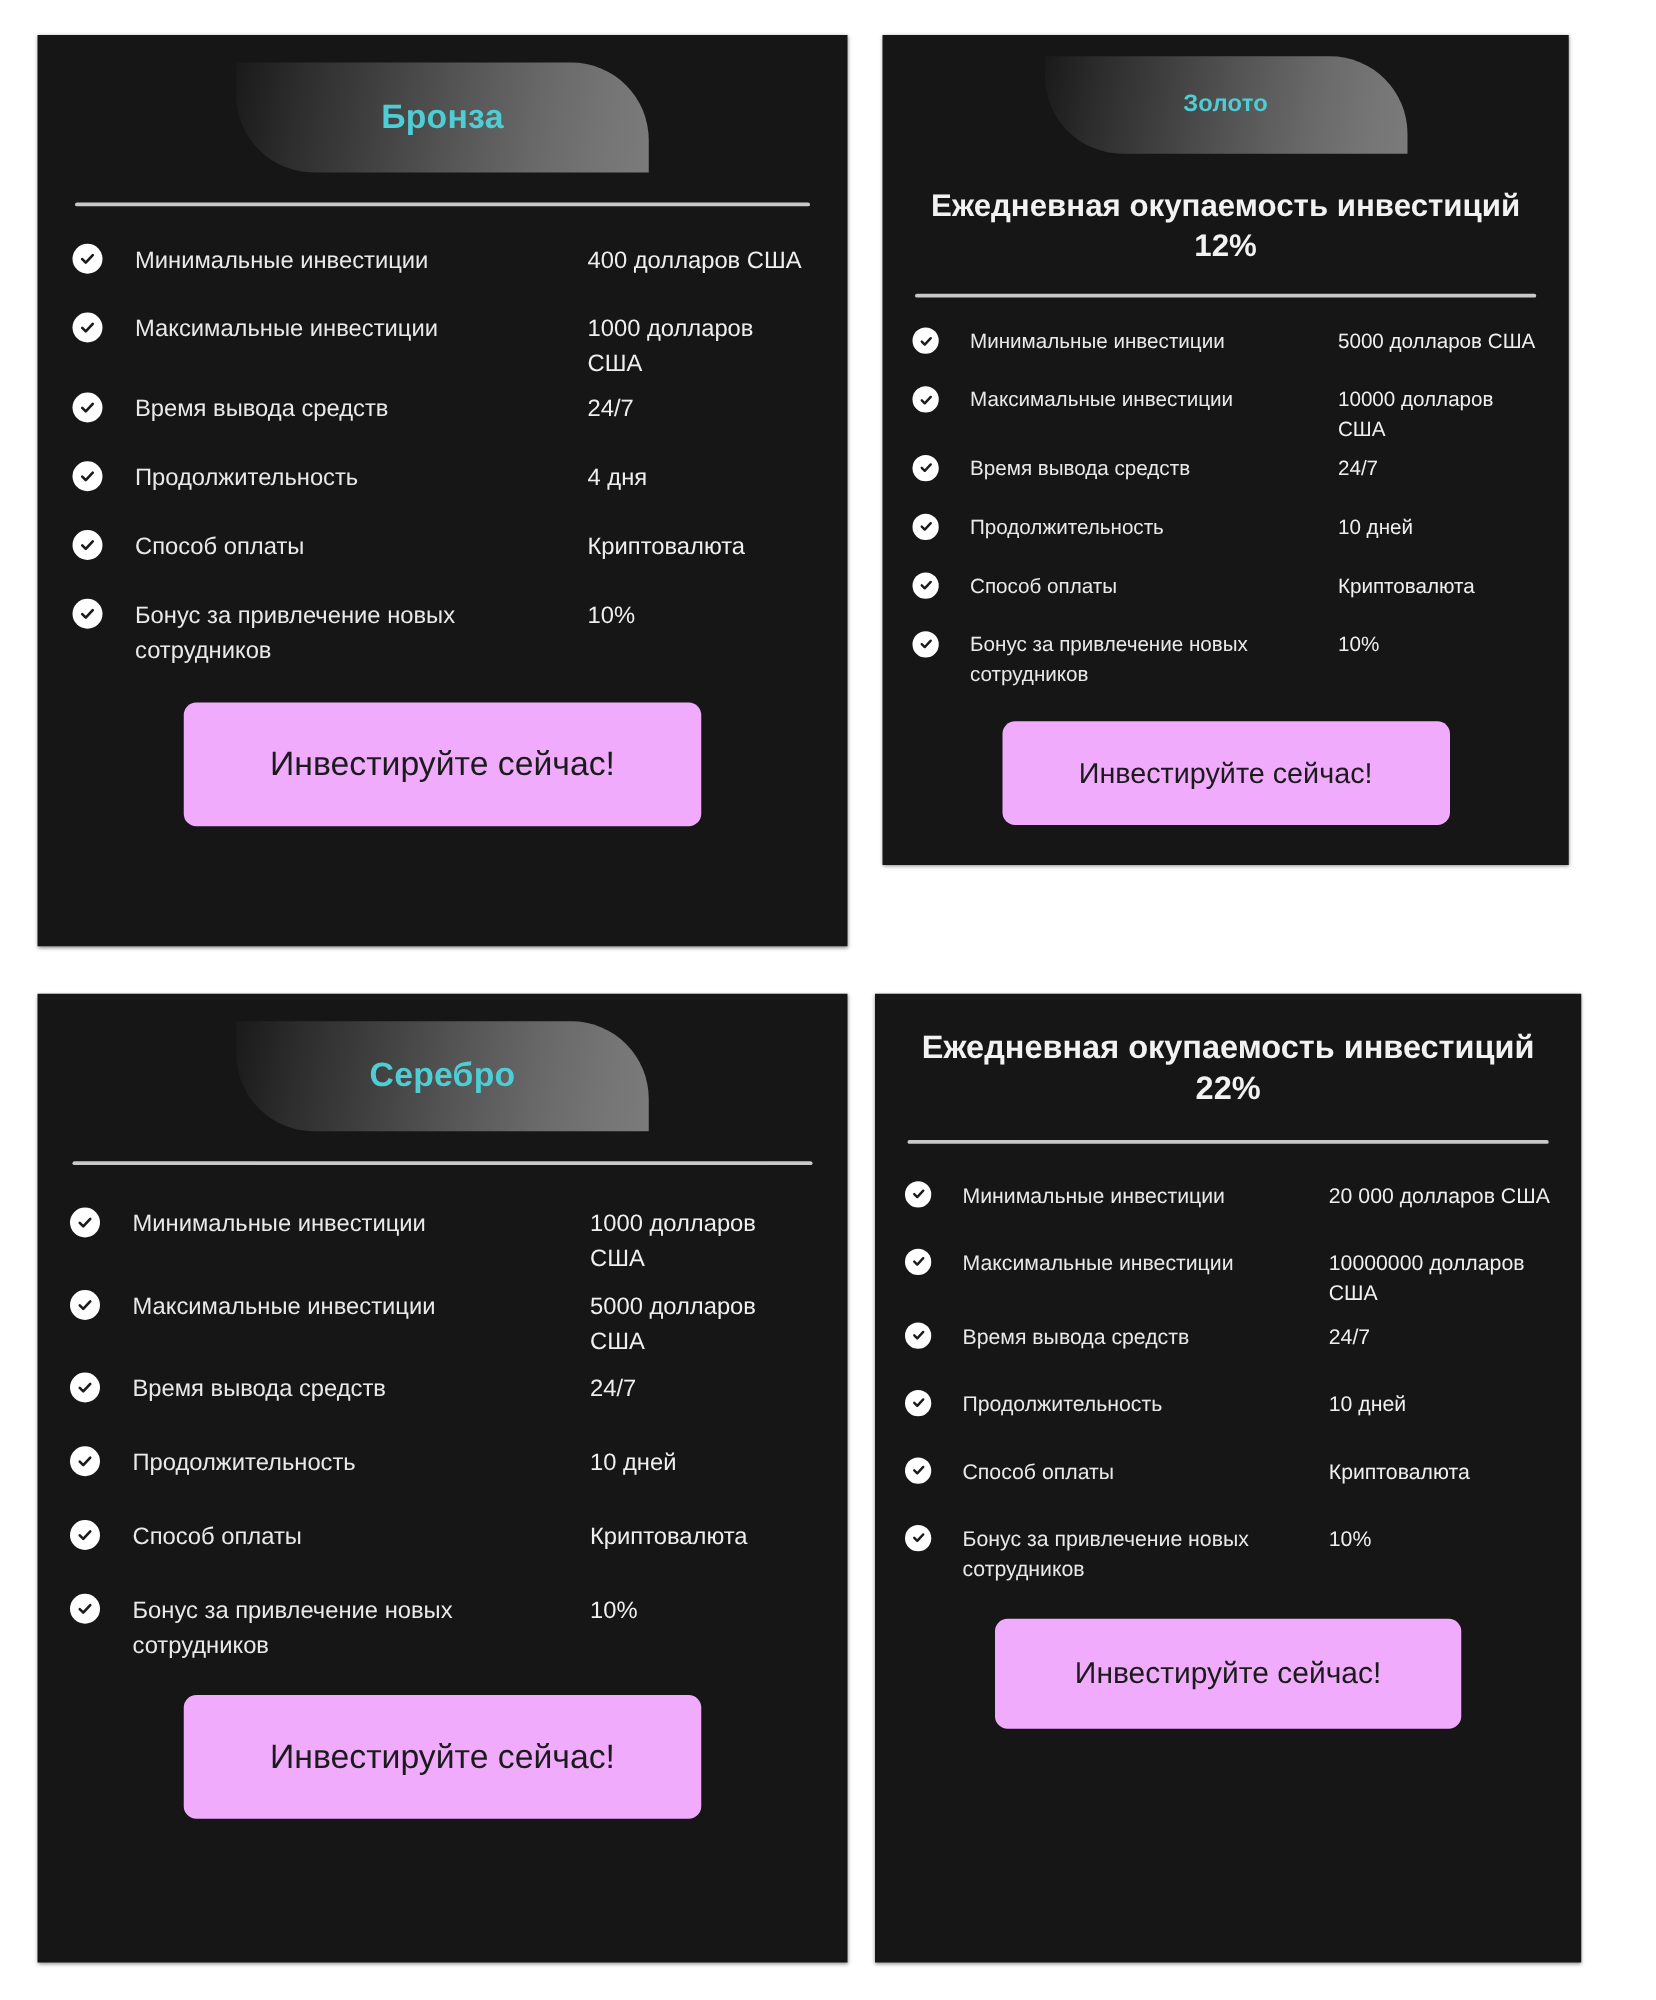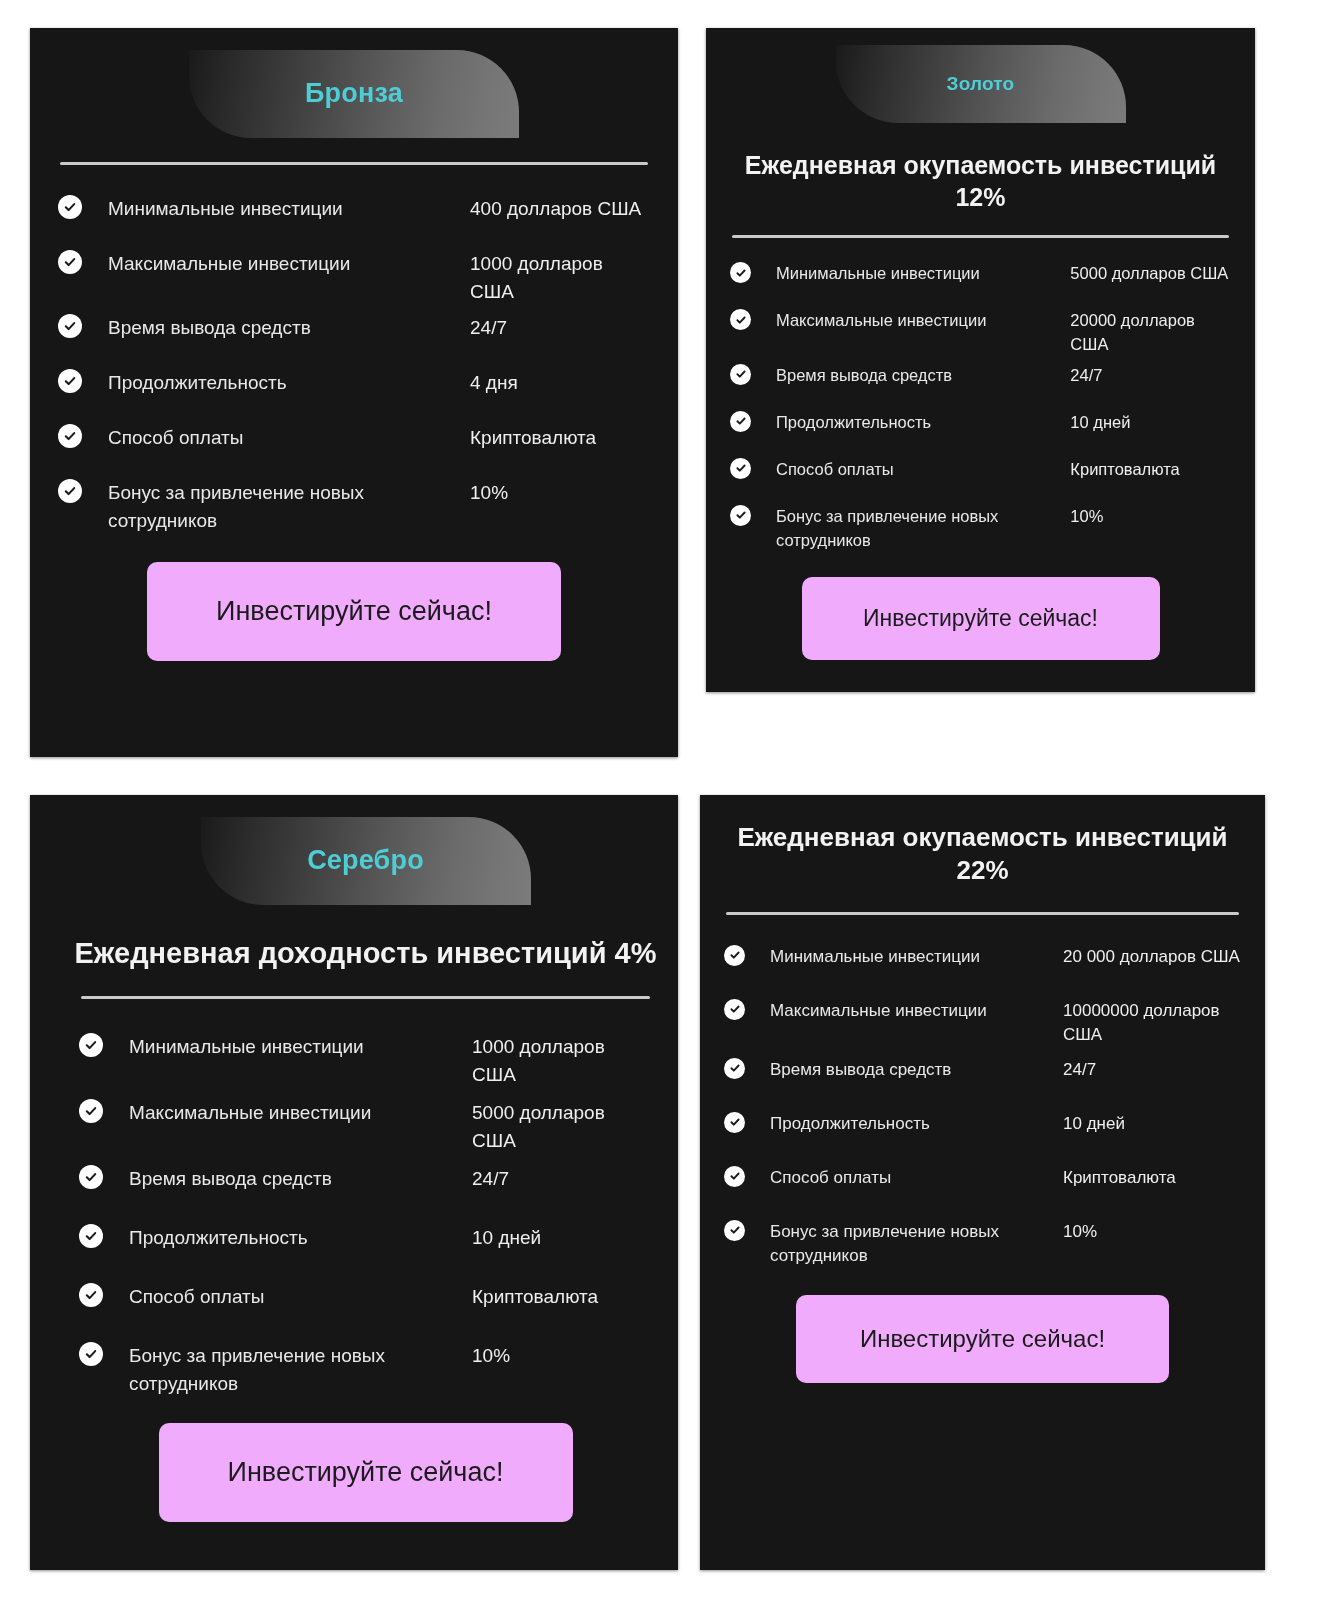--- a/index.html
+++ b/index.html
@@ -25,21 +25,21 @@
   .card {
     position: absolute;
     background: #161616;
     box-sizing: border-box;
     box-shadow: 0 1px 3px rgba(0,0,0,0.45);
     overflow: hidden;
   }
 
   .card-1 { left: 30px;  top: 28px;   width: 648px;  height: 729px; }
   .card-2 { left: 706px; top: 28px;   width: 549px;  height: 664px; }
-  .card-3 { left: 30px;  top: 795px;  width: 648px;  height: 775px; padding-left: 23px; }
+  .card-3 { left: 30px;  top: 795px;  width: 648px;  height: 775px; }
   .card-4 { left: 700px; top: 795px;  width: 565px;  height: 775px; }
 
   
   .ribbon-wrap {
     display: flex;
     justify-content: center;
   }
   .ribbon {
     position: relative;
     background: linear-gradient(100deg,
@@ -273,21 +273,21 @@
         <span class="feature-label">Минимальные инвестиции</span>
         <span class="feature-value">5000 долларов США</span>
       </li>
       <li class="feature-row">
         <span class="check-icon">
             <svg width="12" height="12" viewBox="0 0 14 14">
               <path d="M2.8 7.3 L5.6 10.1 L11.2 4.1" stroke="#1b1b1b" stroke-width="2.2" fill="none" stroke-linecap="round" stroke-linejoin="round"></path>
             </svg>
           </span>
         <span class="feature-label">Максимальные инвестиции</span>
-        <span class="feature-value">20000 долларов США</span>
+        <span class="feature-value">10000 долларов США</span>
       </li>
       <li class="feature-row">
         <span class="check-icon">
             <svg width="12" height="12" viewBox="0 0 14 14">
               <path d="M2.8 7.3 L5.6 10.1 L11.2 4.1" stroke="#1b1b1b" stroke-width="2.2" fill="none" stroke-linecap="round" stroke-linejoin="round"></path>
             </svg>
           </span>
         <span class="feature-label">Время вывода средств</span>
         <span class="feature-value">24/7</span>
       </li>
@@ -323,21 +323,20 @@
       <button class="cta-button">Инвестируйте сейчас!</button>
     </div>
   </section>
 
   <section class="card card-3">
     <div class="ribbon-wrap">
       <div class="ribbon">
         <span class="ribbon-label">Серебро</span>
       </div>
     </div>
-    <h2 class="plan-title">Ежедневная доходность инвестиций 4%</h2>
     <div class="divider"></div>
     <ul class="features" style="list-style:none;padding:0;">
       <li class="feature-row">
         <span class="check-icon">
             <svg width="14" height="14" viewBox="0 0 14 14">
               <path d="M2.8 7.3 L5.6 10.1 L11.2 4.1" stroke="#1b1b1b" stroke-width="2.1" fill="none" stroke-linecap="round" stroke-linejoin="round"></path>
             </svg>
           </span>
         <span class="feature-label">Минимальные инвестиции</span>
         <span class="feature-value">1000 долларов США</span>

